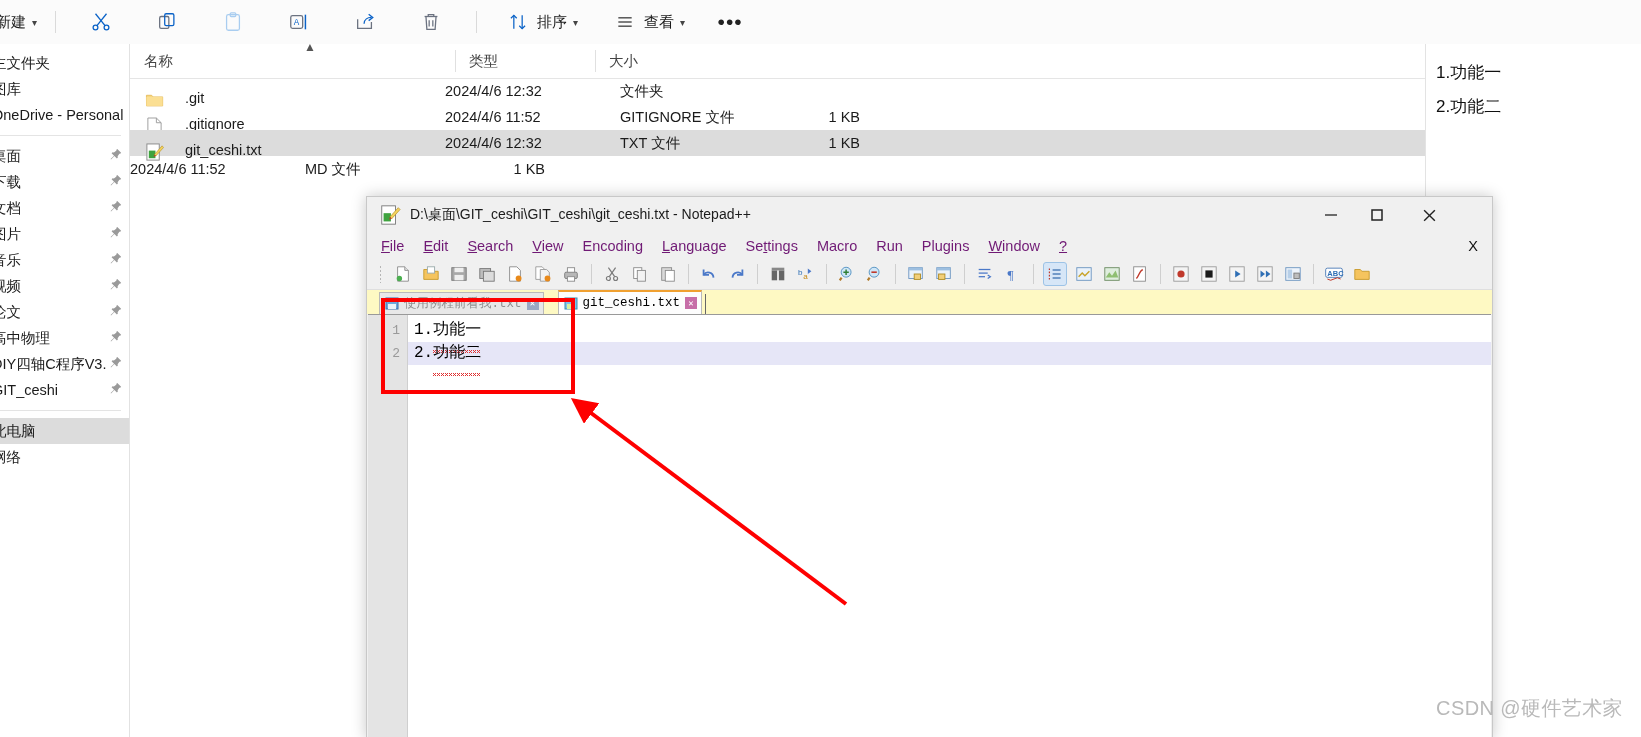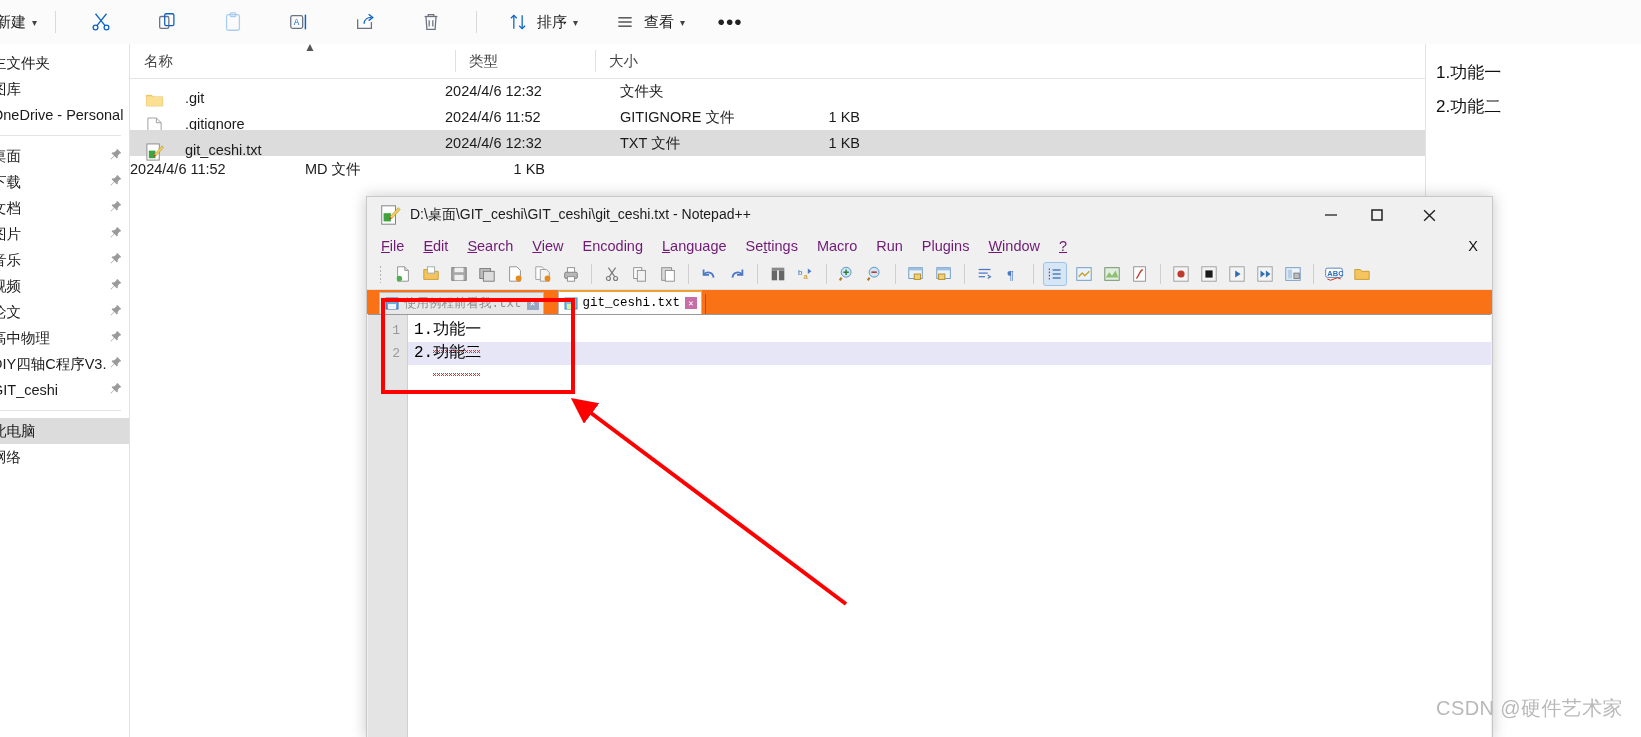--- a/index.html
+++ b/index.html
@@ -70,21 +70,21 @@
 
   .npp-tb{height:30px;background:#f0f0f0;display:flex;align-items:center;padding-left:12px;
      border-bottom:1px solid #dfdfdf;}
   .npp-tb .bar{width:1px;height:20px;background:#cfcfcf;margin:0 6px;}
   .tbi{width:22px;height:22px;margin:0 3px;border-radius:3px;display:flex;align-items:center;justify-content:center;}
   .tbi.on{background:#d6e6f7;border:1px solid #9dc3e6;}
   .grip{width:4px;height:18px;margin-right:6px;
      background-image:radial-gradient(#b5b5b5 45%,transparent 46%);
      background-size:3px 4px;}
 
-  .npp-tabs{height:24px;background:#f97316;display:flex;align-items:flex-end;padding-left:12px;}
+  .npp-tabs{height:24px;background:#fef9c3;display:flex;align-items:flex-end;padding-left:12px;}
   .tab{height:21px;display:flex;align-items:center;gap:5px;padding:0 4px 0 5px;
      font-family:"Liberation Mono","DejaVu Sans Mono",monospace;font-size:12.5px;
      border:1px solid #b9b9b9;border-bottom:none;}
   .tab.inactive{background:#e8e8e8;color:#8e8e8e;}
   .tab.active{background:#fdfdfd;color:#000;border-top:2px solid #f0a030;height:22px;}
   .tab .ti{width:14px;height:13px;}
   .tab .tx{width:12px;height:12px;display:flex;align-items:center;justify-content:center;
      color:#fff;font-size:9px;font-weight:bold;}
   .tab.inactive .tx{background:#9aa7c4;}
   .tab.active .tx{background:#c76ea8;}

